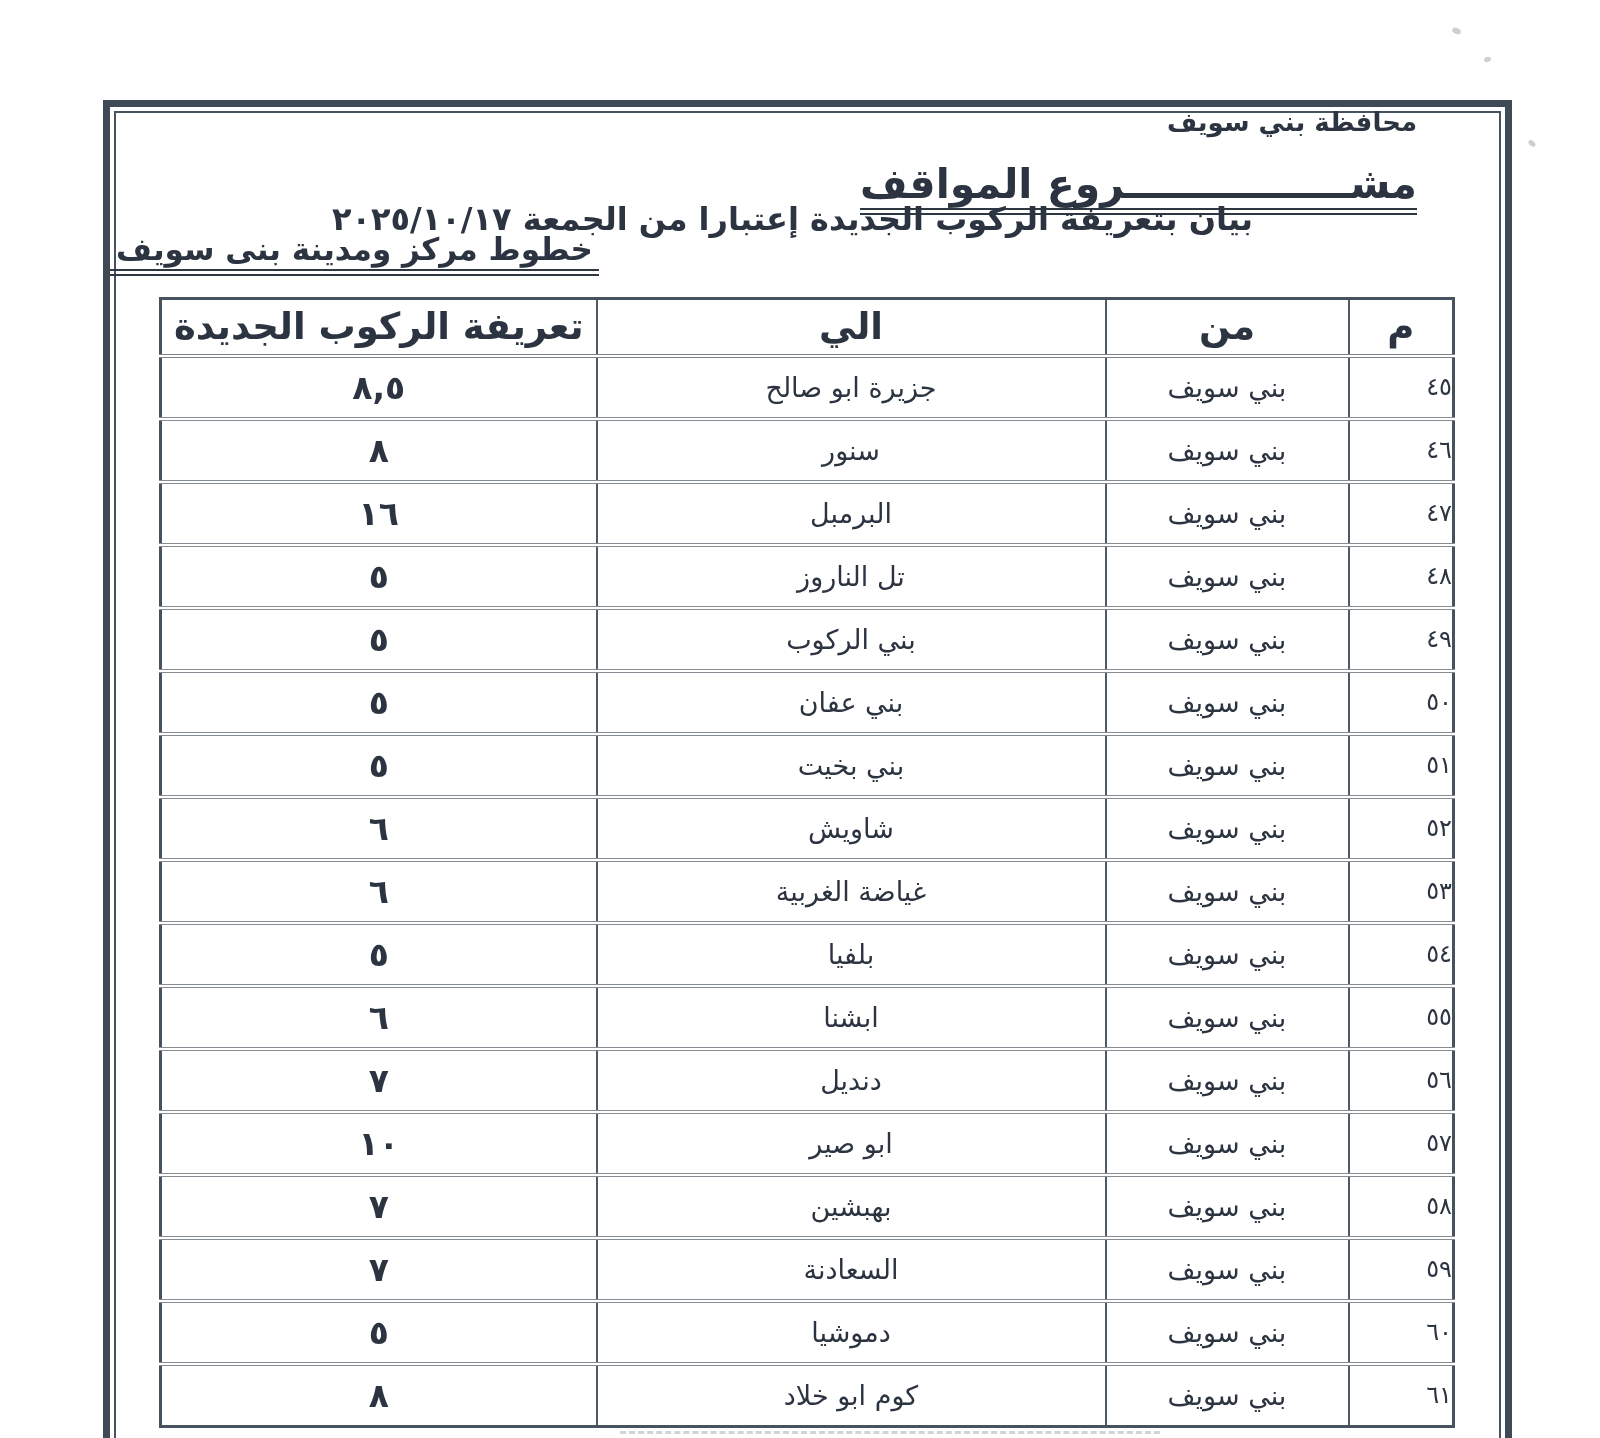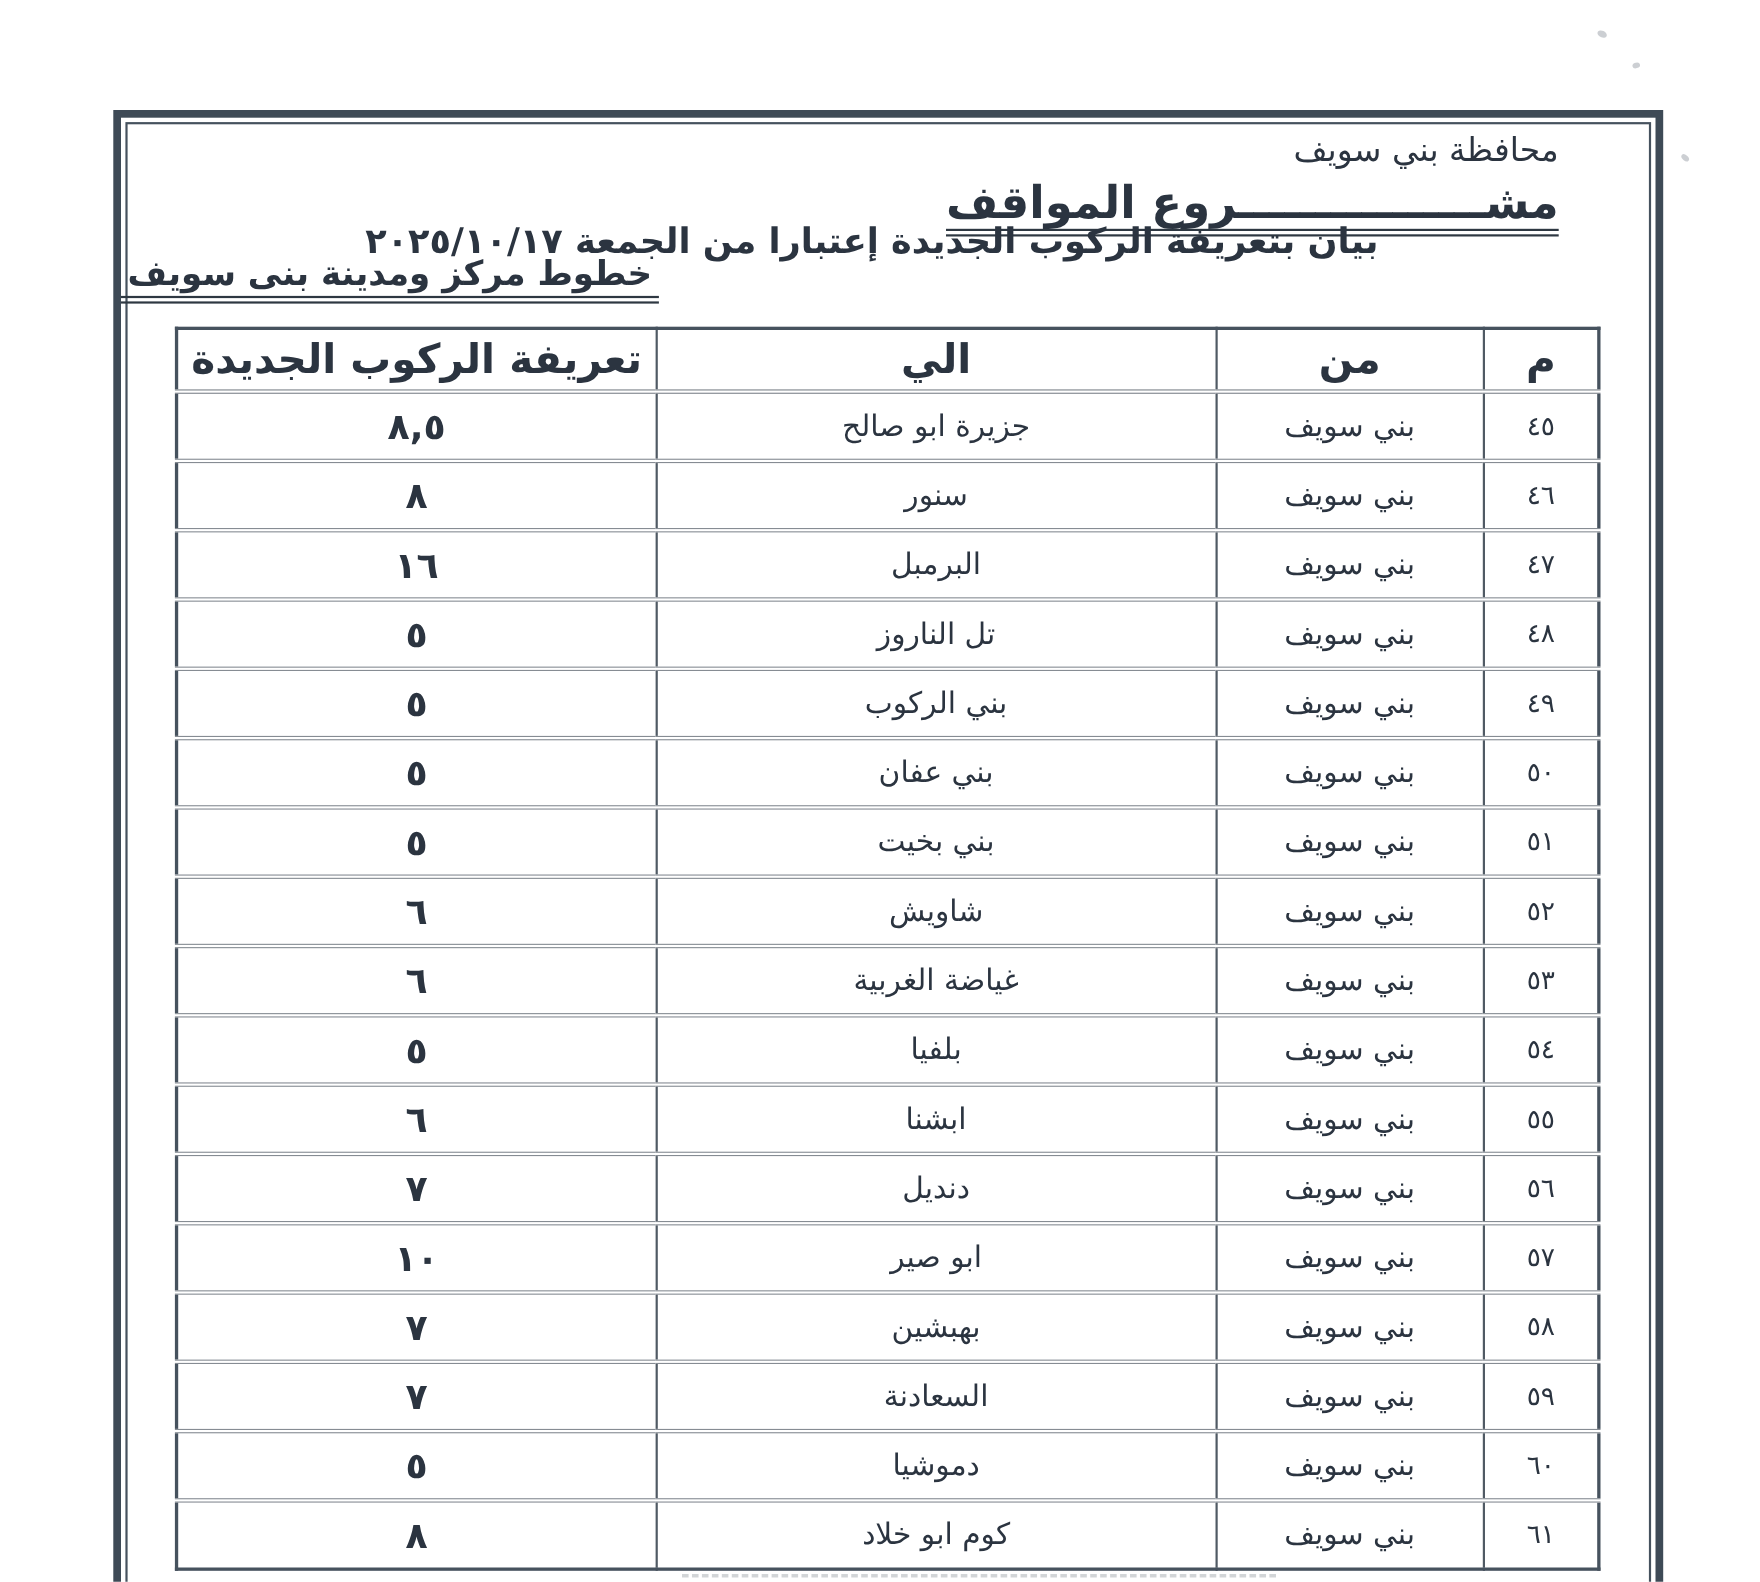--- a/index.html
+++ b/index.html
@@ -20,23 +20,23 @@
   }
   .page-frame .inner-line {
     position: absolute;
     inset: 4px;
     border: 2px solid #46525e;
     pointer-events: none;
   }
   
   .org-name {
     position: absolute;
-    top: 12px; right: 88px;
-    font-size: 30px;
-    font-weight: 400;
+    top: 0; right: 88px;
+    font-size: 26px;
+    font-weight: 700;
     letter-spacing: 0.5px;
     white-space: nowrap;
   }
   .project-name {
     position: absolute;
     top: 53px; right: 88px;
     font-size: 41px;
     font-weight: 700;
     white-space: nowrap;
     border-bottom: 7px double #2e3842;
@@ -95,21 +95,21 @@
     font-weight: 700;
     border-bottom: 4px double #7d838a;
   }
   .fare-table tbody td {
     height: 63px;
     font-size: 26px;
   }
   .fare-table tbody tr + tr td {
     border-top: 4px double #868c93;
   }
-  .fare-table tbody td.cell-no   { font-size: 24px; letter-spacing: 3px; }
+  .fare-table tbody td.cell-no   { font-size: 24px; letter-spacing: 3px; text-align: right; }
   .fare-table tbody td.cell-from { font-size: 27px; }
   .fare-table tbody td.cell-to   { font-size: 27px; margin-left: 16px; }
   .fare-table tbody td.cell-fare { font-size: 33px; font-weight: 700; letter-spacing: 2px; }
   
   .speck {
     position: absolute;
     background: #b7bbc0;
     border-radius: 50%;
     opacity: 0.7;
   }

